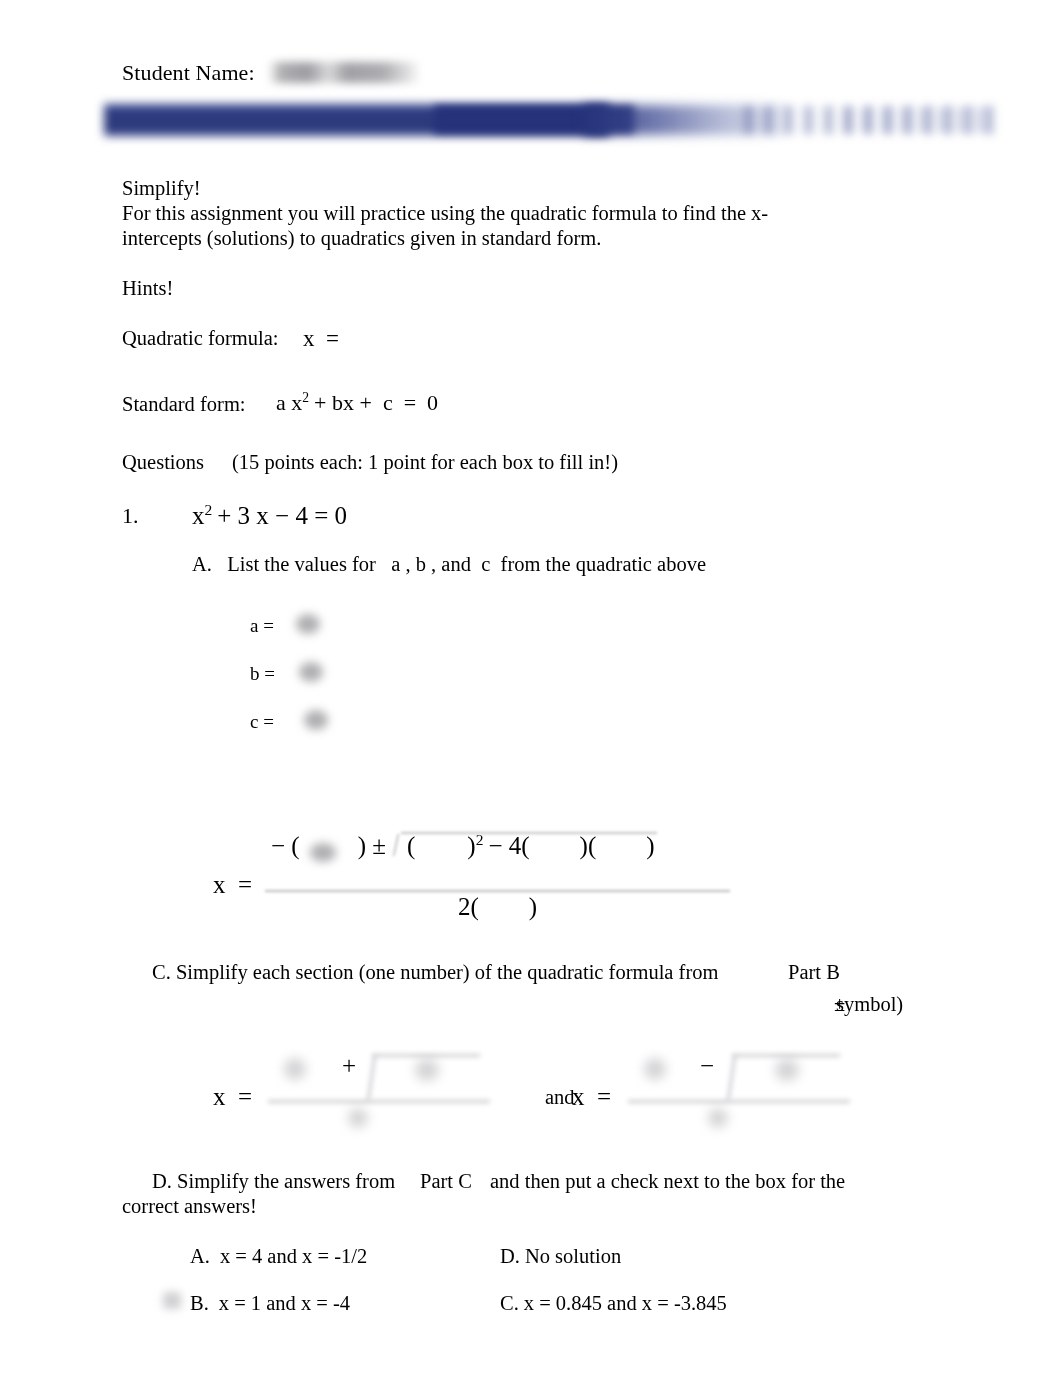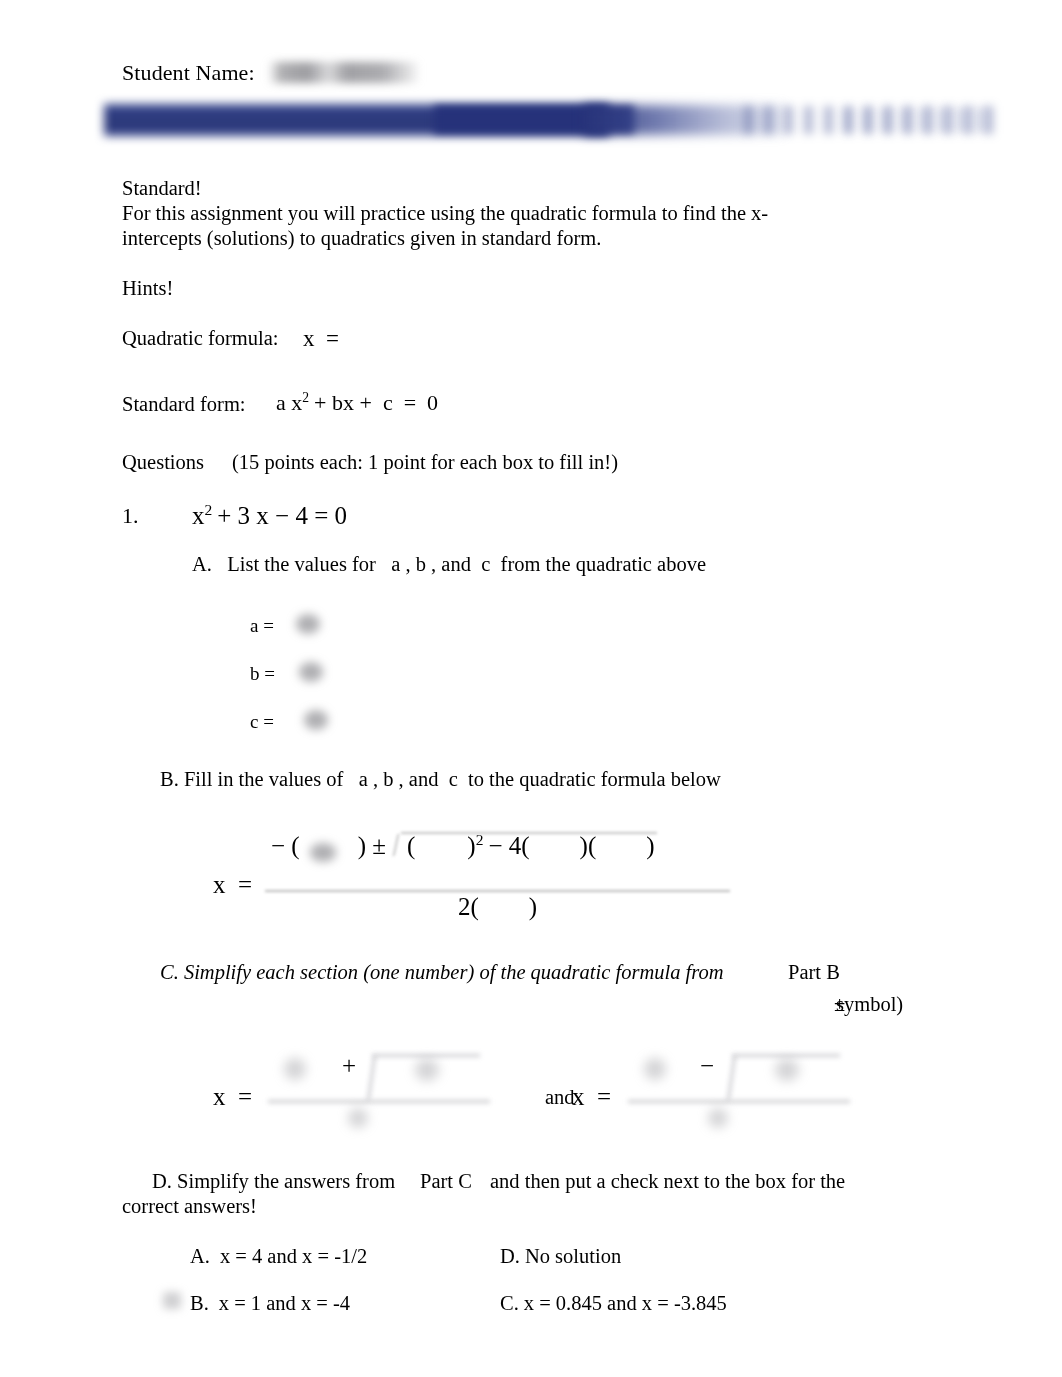--- a/index.html
+++ b/index.html
@@ -116,21 +116,21 @@
 
   .hints         { left: 122px; top: 276px; }
 
   .qf-label      { left: 122px; top: 326px; }
   .std-label     { left: 122px; top: 392px; }
   .questions     { left: 122px; top: 450px; }
   .q1-num        { left: 122px; top: 503px; font-size: 22px; }
 
   .partA         { left: 160px; top: 552px; margin-left: 32px; }
   .partB-label   { left: 160px; top: 767px; }
-  .partC-1       { left: 160px; top: 960px; font-style: italic; }
+  .partC-1       { left: 152px; top: 960px; }
   .partC-2       { left: 170px; top: 990px; }
   .partD-1       { left: 152px; top: 1169px; }
   .partD-2       { left: 122px; top: 1194px; }
 
   .mcA { left: 190px; top: 1244px; }
   .mcB { left: 190px; top: 1291px; }
   .mcD { left: 500px; top: 1244px; }
   .mcC { left: 500px; top: 1291px; }
 
   
@@ -254,21 +254,21 @@
 
   <div class="banner-wrap">
     <div class="banner-solid"></div>
     <div class="banner-solid2"></div>
     <div class="banner-mid"></div>
     <div class="banner-fade"></div>
     <div class="banner-fade2"></div>
     <div class="banner-text"></div>
   </div>
 
-  <div class="abs body-text purpose">Standard!</div>
+  <div class="abs body-text purpose">Simplify!</div>
   <div class="abs body-text purpose-body">For this assignment you will practice using the quadratic formula to find the x-intercepts (solutions) to quadratics given in standard form.</div>
 
   <div class="abs body-text hints">Hints!</div>
 
   <div class="abs body-text qf-label">Quadratic formula:</div>
 
   <div class="abs math qf-eq">x  =</div>
 
 
   <div class="abs body-text std-label">Standard form:</div>
@@ -285,21 +285,20 @@
 
   <div class="abs abc abc-a">a =</div>
   <div class="blob" style="left:296px; top:614px; width:24px; height:20px;"></div>
 
   <div class="abs abc abc-b">b =</div>
   <div class="blob" style="left:299px; top:662px; width:24px; height:20px;"></div>
 
   <div class="abs abc abc-c">c =</div>
   <div class="blob" style="left:304px; top:710px; width:24px; height:20px;"></div>
 
-  <div class="abs body-text partB-label">B. Fill in the values of   a , b , and  c  to the quadratic formula below</div>
 
   <div class="abs mathbig pb-x">x  =</div>
 
   <div class="frac pb-frac">
     <div class="num pb-num"><span>− (</span><span style="display:inline-block;width:58px;"></span><span>) ±</span><span class="sp"></span><span class="radical"><span class="vinc"></span><span class="tick"></span><span>(</span><span style="display:inline-block;width:52px;"></span><span>)</span><sup class="ex">2</sup><span class="sp"></span><span>− 4(</span><span style="display:inline-block;width:50px;"></span><span>)(</span><span style="display:inline-block;width:50px;"></span><span>)</span></span>
     </div>
     <div class="frac-bar"></div>
     <div class="den pb-den">2(        )</div>
   </div>
 

